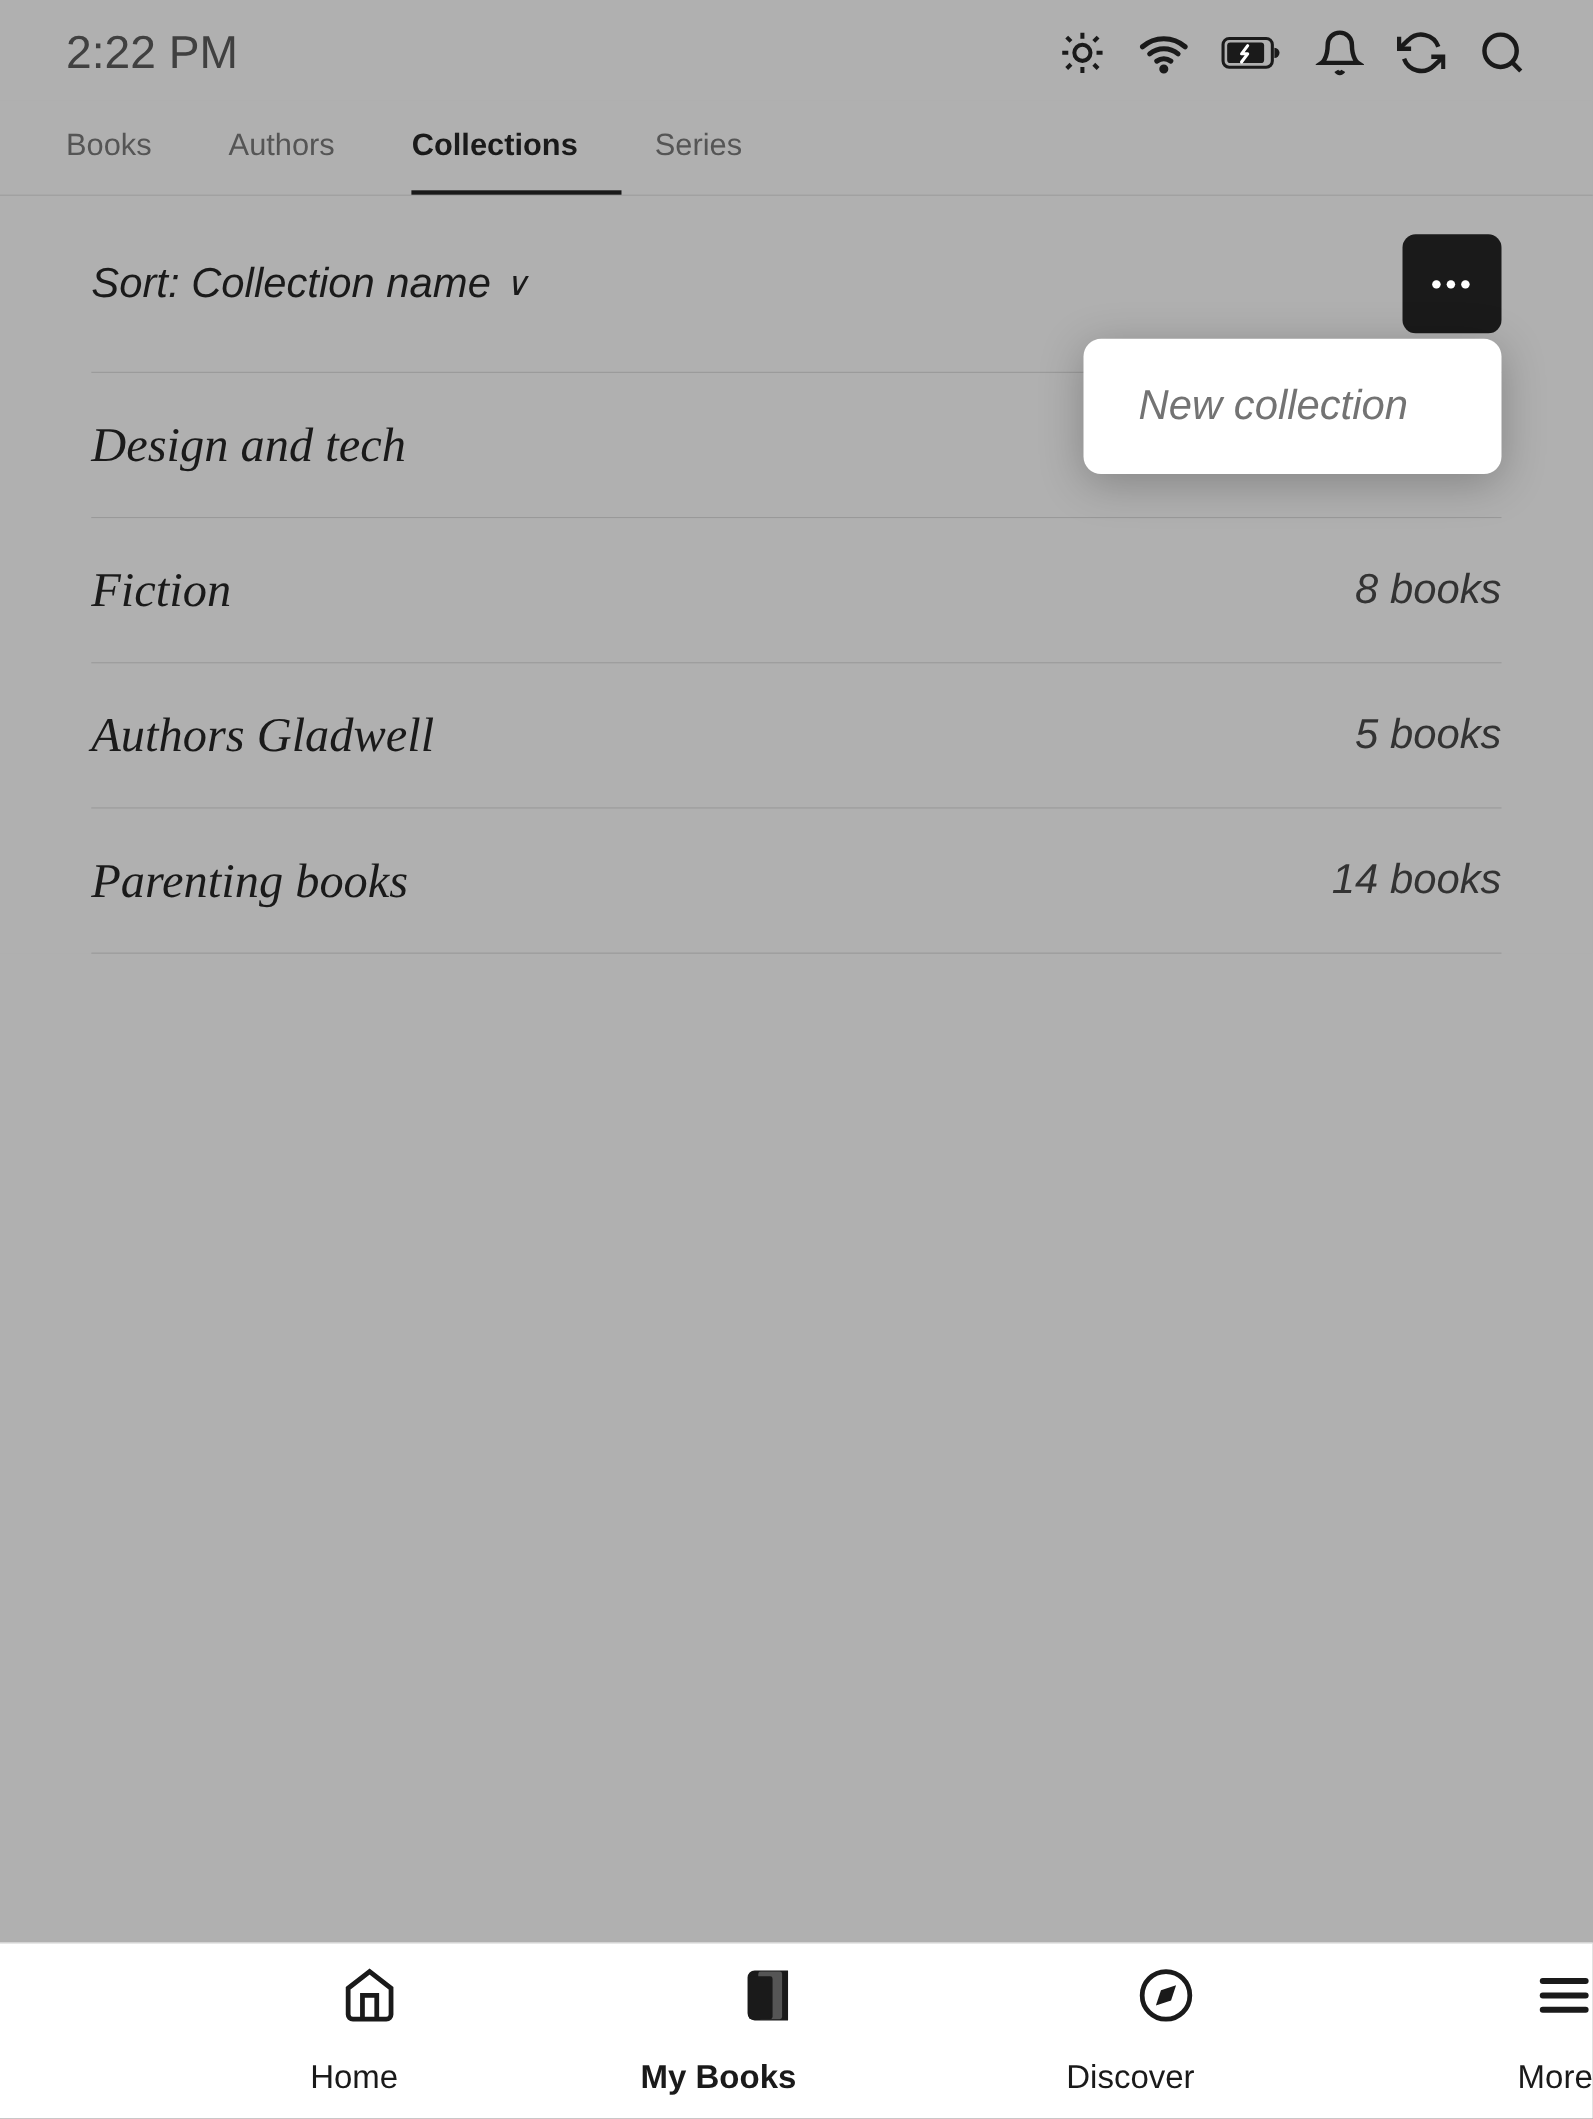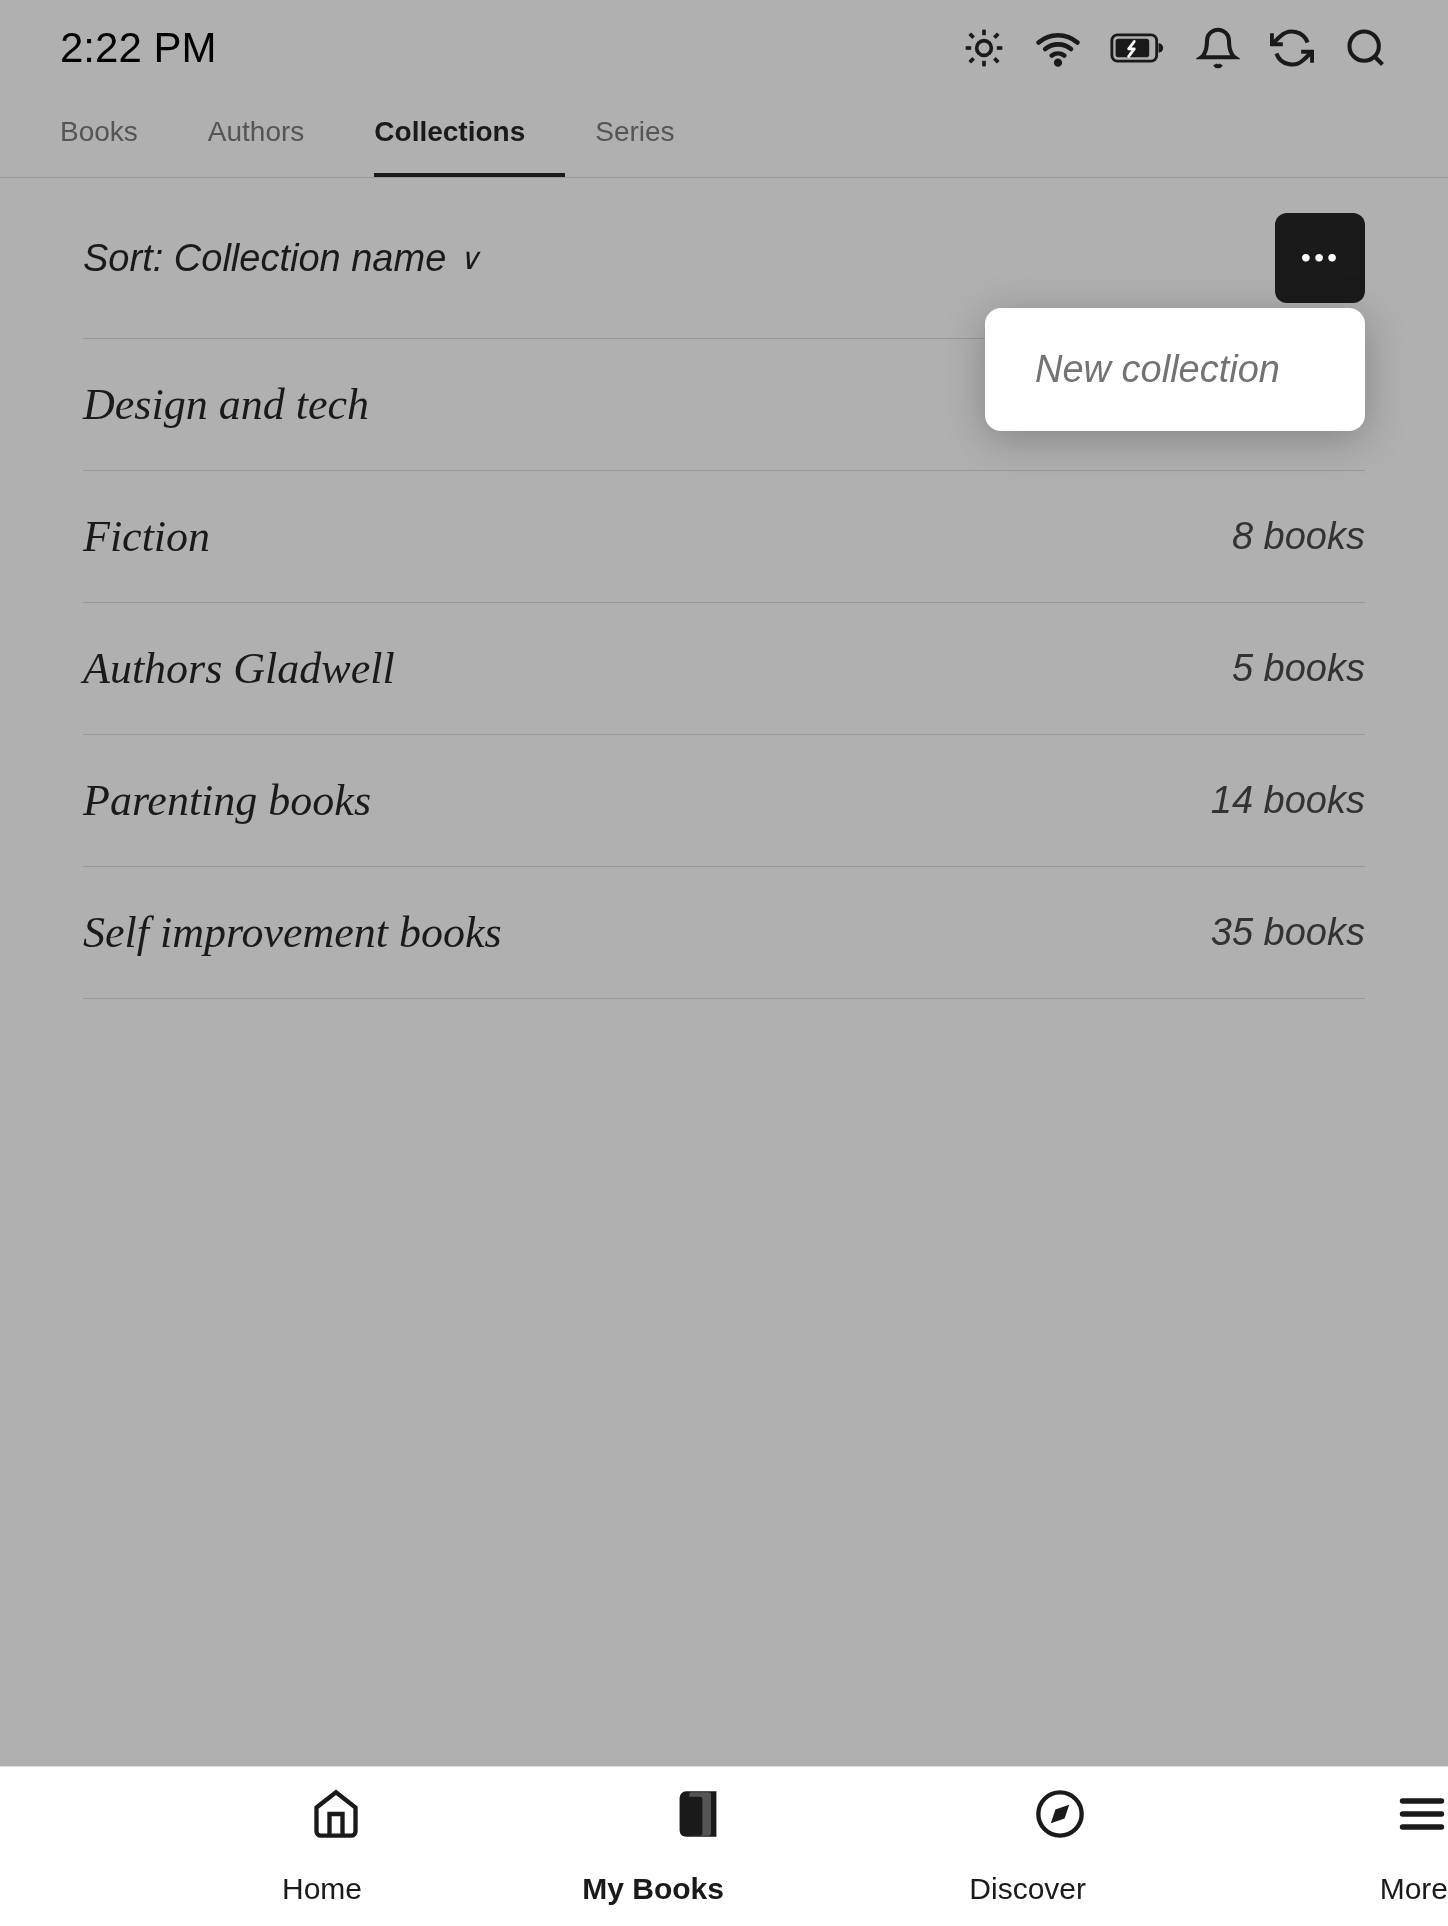--- a/index.html
+++ b/index.html
@@ -23,21 +23,21 @@
       justify-content: space-between;
       align-items: center;
       padding: 20px 60px 15px 60px;
       background-color: #b0b0b0;
     }
 
     .status-time {
       font-size: 42px;
       font-family: -apple-system, Arial, sans-serif;
       font-weight: 400;
-      color: #000000;
+      color: #404040;
     }
 
     .status-icons {
       display: flex;
       align-items: center;
       gap: 30px;
     }
 
     .status-icon {
       color: #1a1a1a;
@@ -336,24 +336,20 @@
       <span class="collection-count">8 books</span>
     </div>
     <div class="collection-item">
       <span class="collection-name">Authors Gladwell</span>
       <span class="collection-count">5 books</span>
     </div>
     <div class="collection-item">
       <span class="collection-name">Parenting books</span>
       <span class="collection-count">14 books</span>
     </div>
-    <div class="collection-item">
-      <span class="collection-name">Self improvement books</span>
-      <span class="collection-count">35 books</span>
-    </div>
   </div>
 </div>
 
 <div class="bottom-nav">
 
   <div class="bottom-nav-item">
     <span class="bottom-nav-icon">
       <svg width="52" height="52" viewBox="0 0 24 24" fill="none" stroke="#1a1a1a" stroke-width="2">
         <path d="M3 9l9-7 9 7v11a2 2 0 0 1-2 2H5a2 2 0 0 1-2-2z"></path>
         <polyline points="9 22 9 12 15 12 15 22"></polyline>

